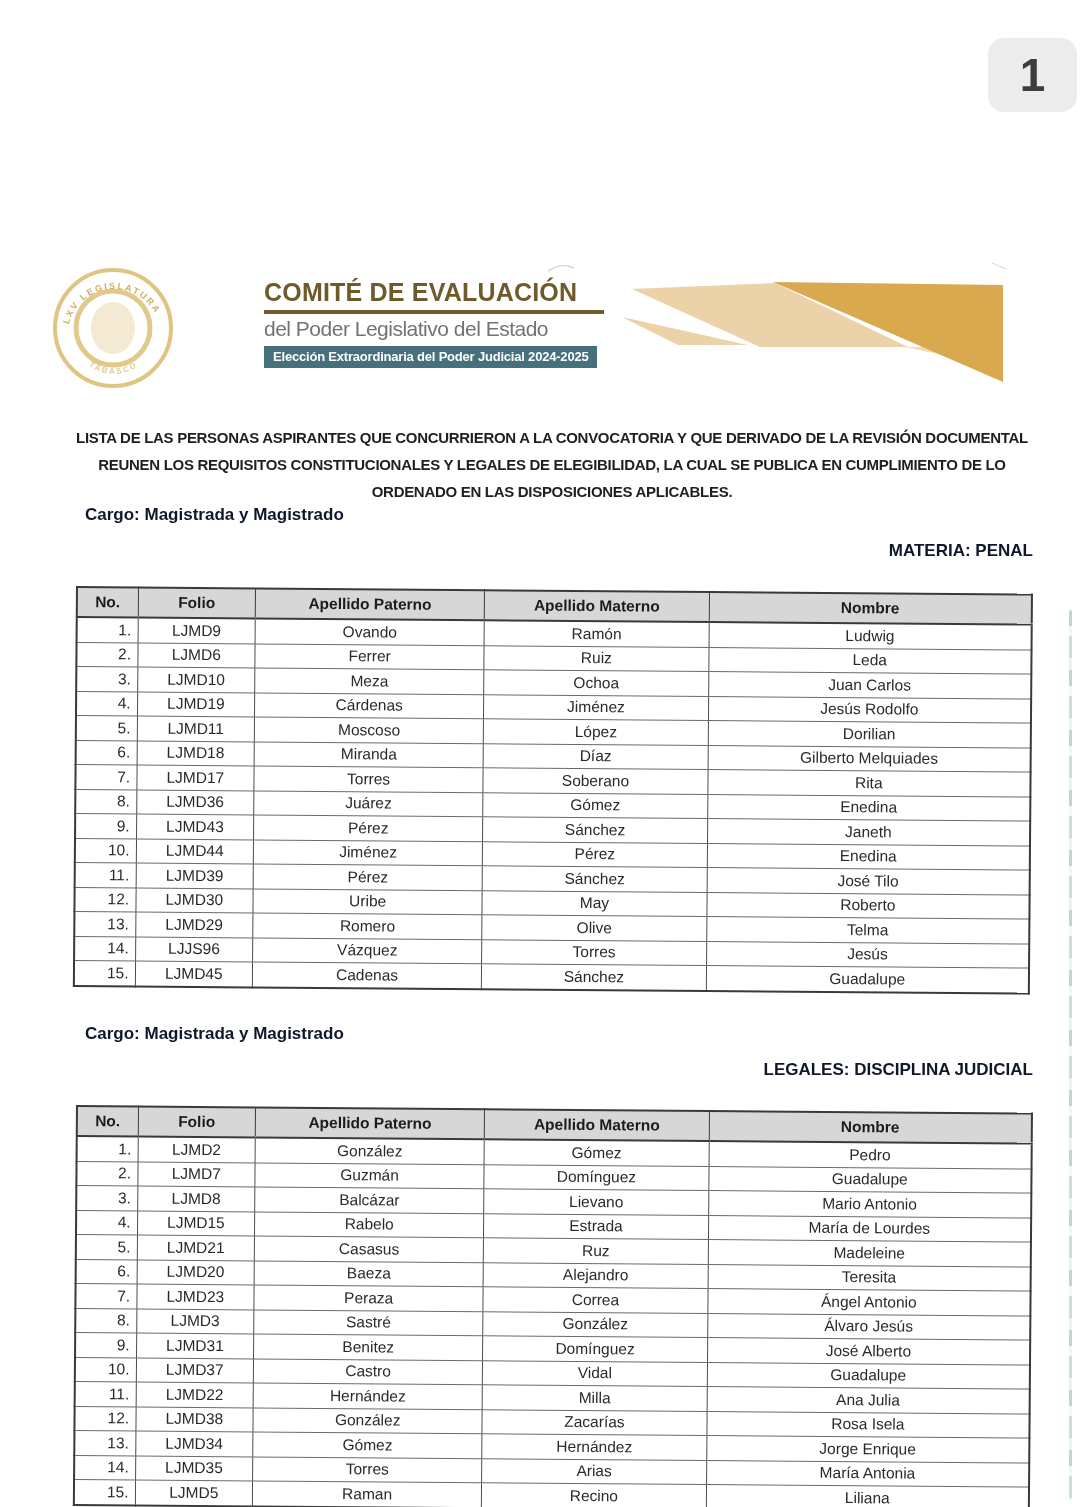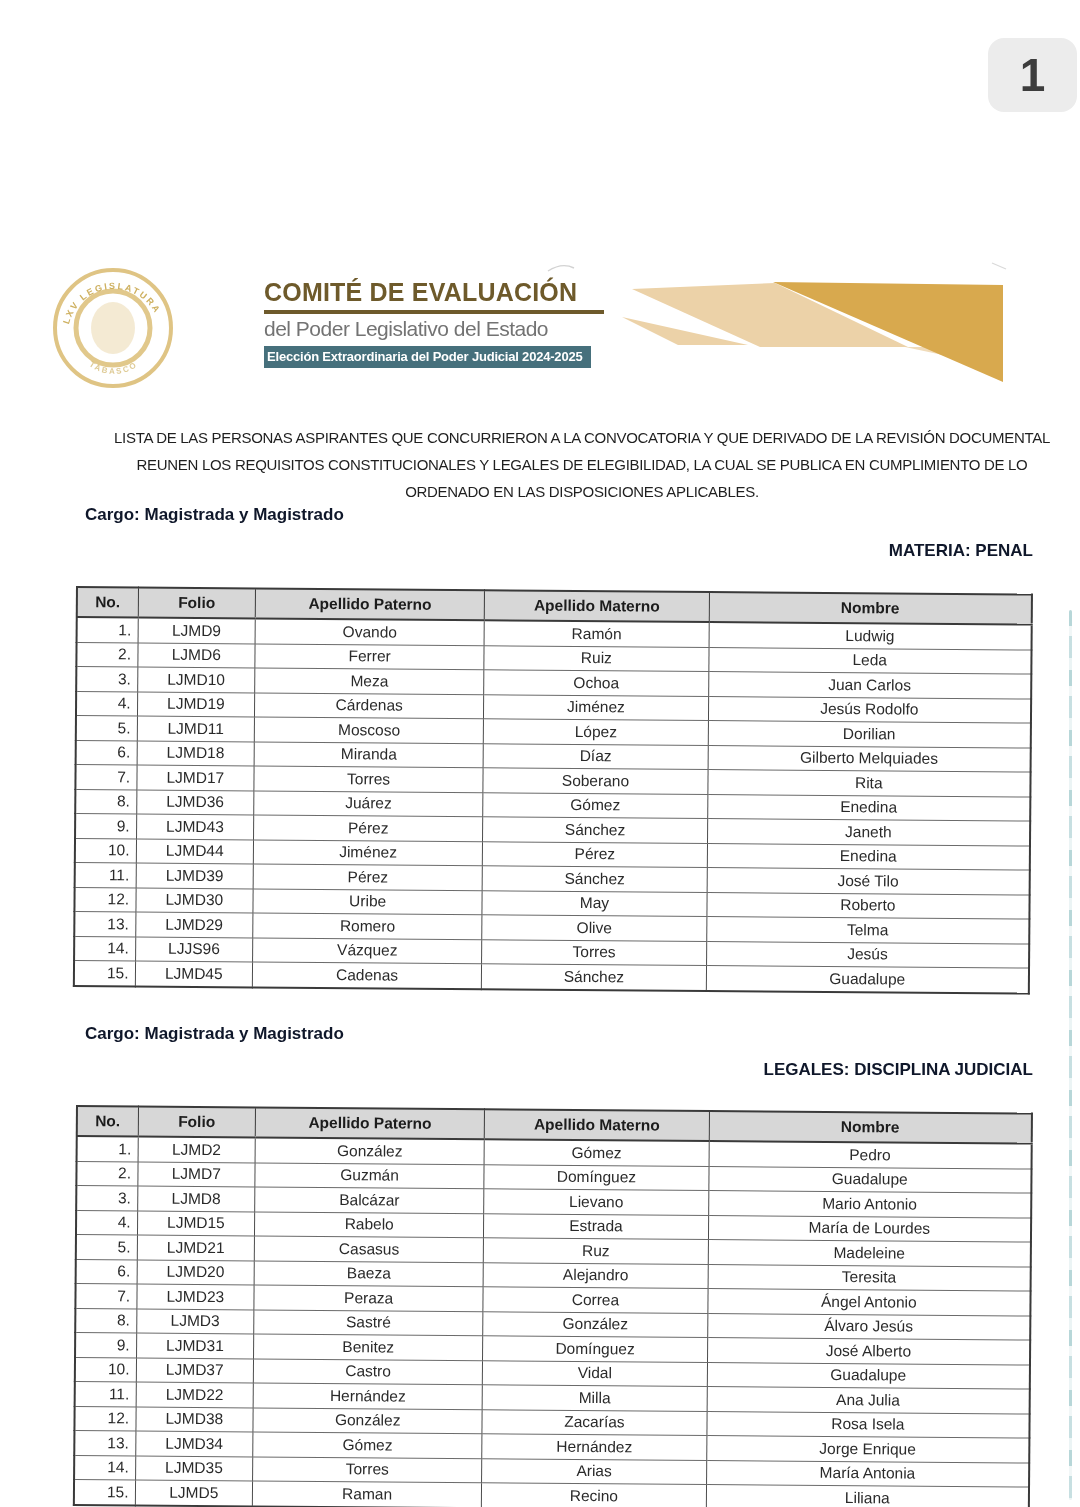--- a/index.html
+++ b/index.html
@@ -15,28 +15,28 @@
   }
   
   .seal{position:absolute;left:50px;top:266px;width:127px;height:124px;}
   
   .title-block{position:absolute;left:264px;top:278px;width:340px;}
   .doc-title{font-size:25px;font-weight:bold;color:#6e5a2b;letter-spacing:.2px;white-space:nowrap;}
   .title-rule{height:4px;background:#6e5a2b;margin:3px 0 3px 0;border:none;}
   .doc-subtitle{font-size:21px;font-weight:normal;color:#737373;letter-spacing:-.5px;white-space:nowrap;}
   .doc-banner{
     display:inline-block;margin-top:5px;background:#46707c;color:#fff;
-    font-size:13px;font-weight:bold;letter-spacing:-.2px;padding:3px 9px 4px 3px;white-space:nowrap;
+    font-size:13px;font-weight:bold;letter-spacing:-.2px;padding:3px 9px 4px 9px;white-space:nowrap;
   }
   
   .deco{position:absolute;left:620px;top:255px;width:420px;height:135px;}
   
   .intro{
     position:absolute;left:72px;top:424px;width:960px;text-align:center;
-    font-size:15px;font-weight:normal;letter-spacing:-.3px;line-height:1.8;color:#1f1f1f;margin-left:30px;
+    font-size:15px;font-weight:bold;letter-spacing:-.3px;line-height:1.8;color:#1f1f1f;
   }
   
   .sections{position:absolute;left:76px;top:505px;width:957px;}
   .section + .section{margin-top:37px;}
   .cargo,.materia{margin-left:9px;font-size:17px;font-weight:bold;color:#0f172a;line-height:20px;}
   .materia{margin-top:16px;text-align:right;}
   table.data-table{
     width:100%;border-collapse:collapse;table-layout:fixed;margin-top:25px;
     transform:rotate(.45deg);transform-origin:0 0;
     border:2px solid #3a3a3a;

